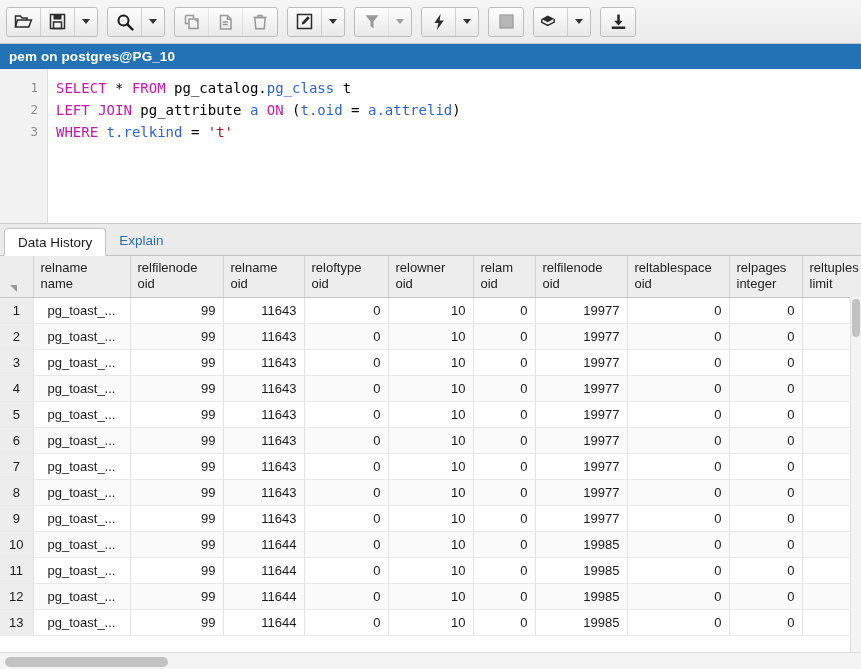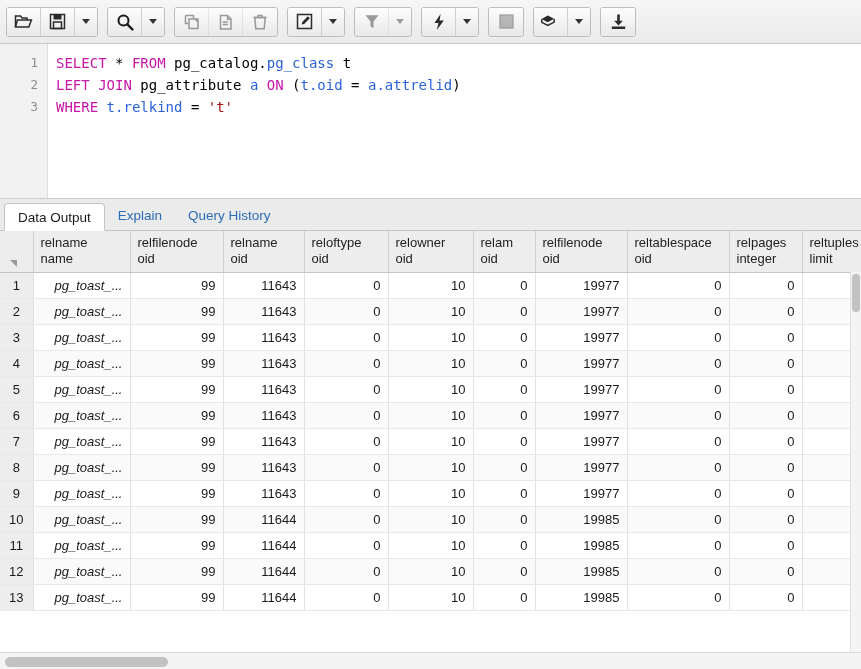--- a/index.html
+++ b/index.html
@@ -232,21 +232,21 @@
   }
   td.rownum {
     background: #ededed;
     color: #333333;
     text-align: center;
     width: 33px;
     border-right: 1px solid #d0d0d0;
     padding: 3px 2px;
   }
   td.num { text-align: right; }
-  td.txt { text-align: right; font-style: italic; }
+  td.txt { text-align: center; }
   tr.odd  td:not(.rownum) { background: #ffffff; }
   tr.even td:not(.rownum) { background: #fafafa; }
 
   
   .vscroll {
     position: absolute;
     top: 41px; right: 0;
     width: 11px; bottom: 0;
     background: #f4f4f4;
     border-left: 1px solid #e0e0e0;
@@ -412,34 +412,36 @@
               <svg width="17" height="18" viewBox="0 0 17 18">
                 <path fill="#2b2b2b" d="M7.2 1.6h2.6v6.1h3L8.5 12.6 4.2 7.7h3z"></path>
                 <path fill="#2b2b2b" d="M1.8 13.4h13.4v2.6H1.8z"></path>
               </svg>
             </span>
           </div>
         </div>
       </div>
   </div>
 
+  <div class="titlebar">
+    <span>pem on postgres@PG_10</span>
+  </div>
 
   <div class="editor">
     <div class="gutter" id="gutter">
         <div>1</div>
         <div>2</div>
         <div>3</div>
       </div>
     <div class="code" id="code"><div><span class="kw">SELECT</span><span class="op"> </span><span class="op">*</span><span class="op"> </span><span class="kw">FROM</span><span class="op"> </span><span class="op">pg_catalog</span><span class="op">.</span><span class="idn">pg_class</span><span class="op"> </span><span class="op">t</span></div><div><span class="kw">LEFT</span><span class="op"> </span><span class="kw">JOIN</span><span class="op"> </span><span class="op">pg_attribute</span><span class="op"> </span><span class="idn">a</span><span class="op"> </span><span class="kw">ON</span><span class="op"> </span><span class="op">(</span><span class="idn">t.oid</span><span class="op"> </span><span class="op">=</span><span class="op"> </span><span class="idn">a.attrelid</span><span class="op">)</span></div><div><span class="kw">WHERE</span><span class="op"> </span><span class="idn">t.relkind</span><span class="op"> </span><span class="op">=</span><span class="op"> </span><span class="str">'t'</span></div></div>
   </div>
 
   <div class="tabbar" id="tabbar">
-      <div class="tab active">Data Output</div>
+      <div class="tab active">Data History</div>
       <div class="tab">Explain</div>
-      <div class="tab">Query History</div>
     </div>
 
   <div class="gridwrap">
     <table class="grid">
       <thead>
         <tr id="headrow">
           <th class="rownum-h">
             <span class="tri"></span>
           </th>
         <th style="width: 97px;">

